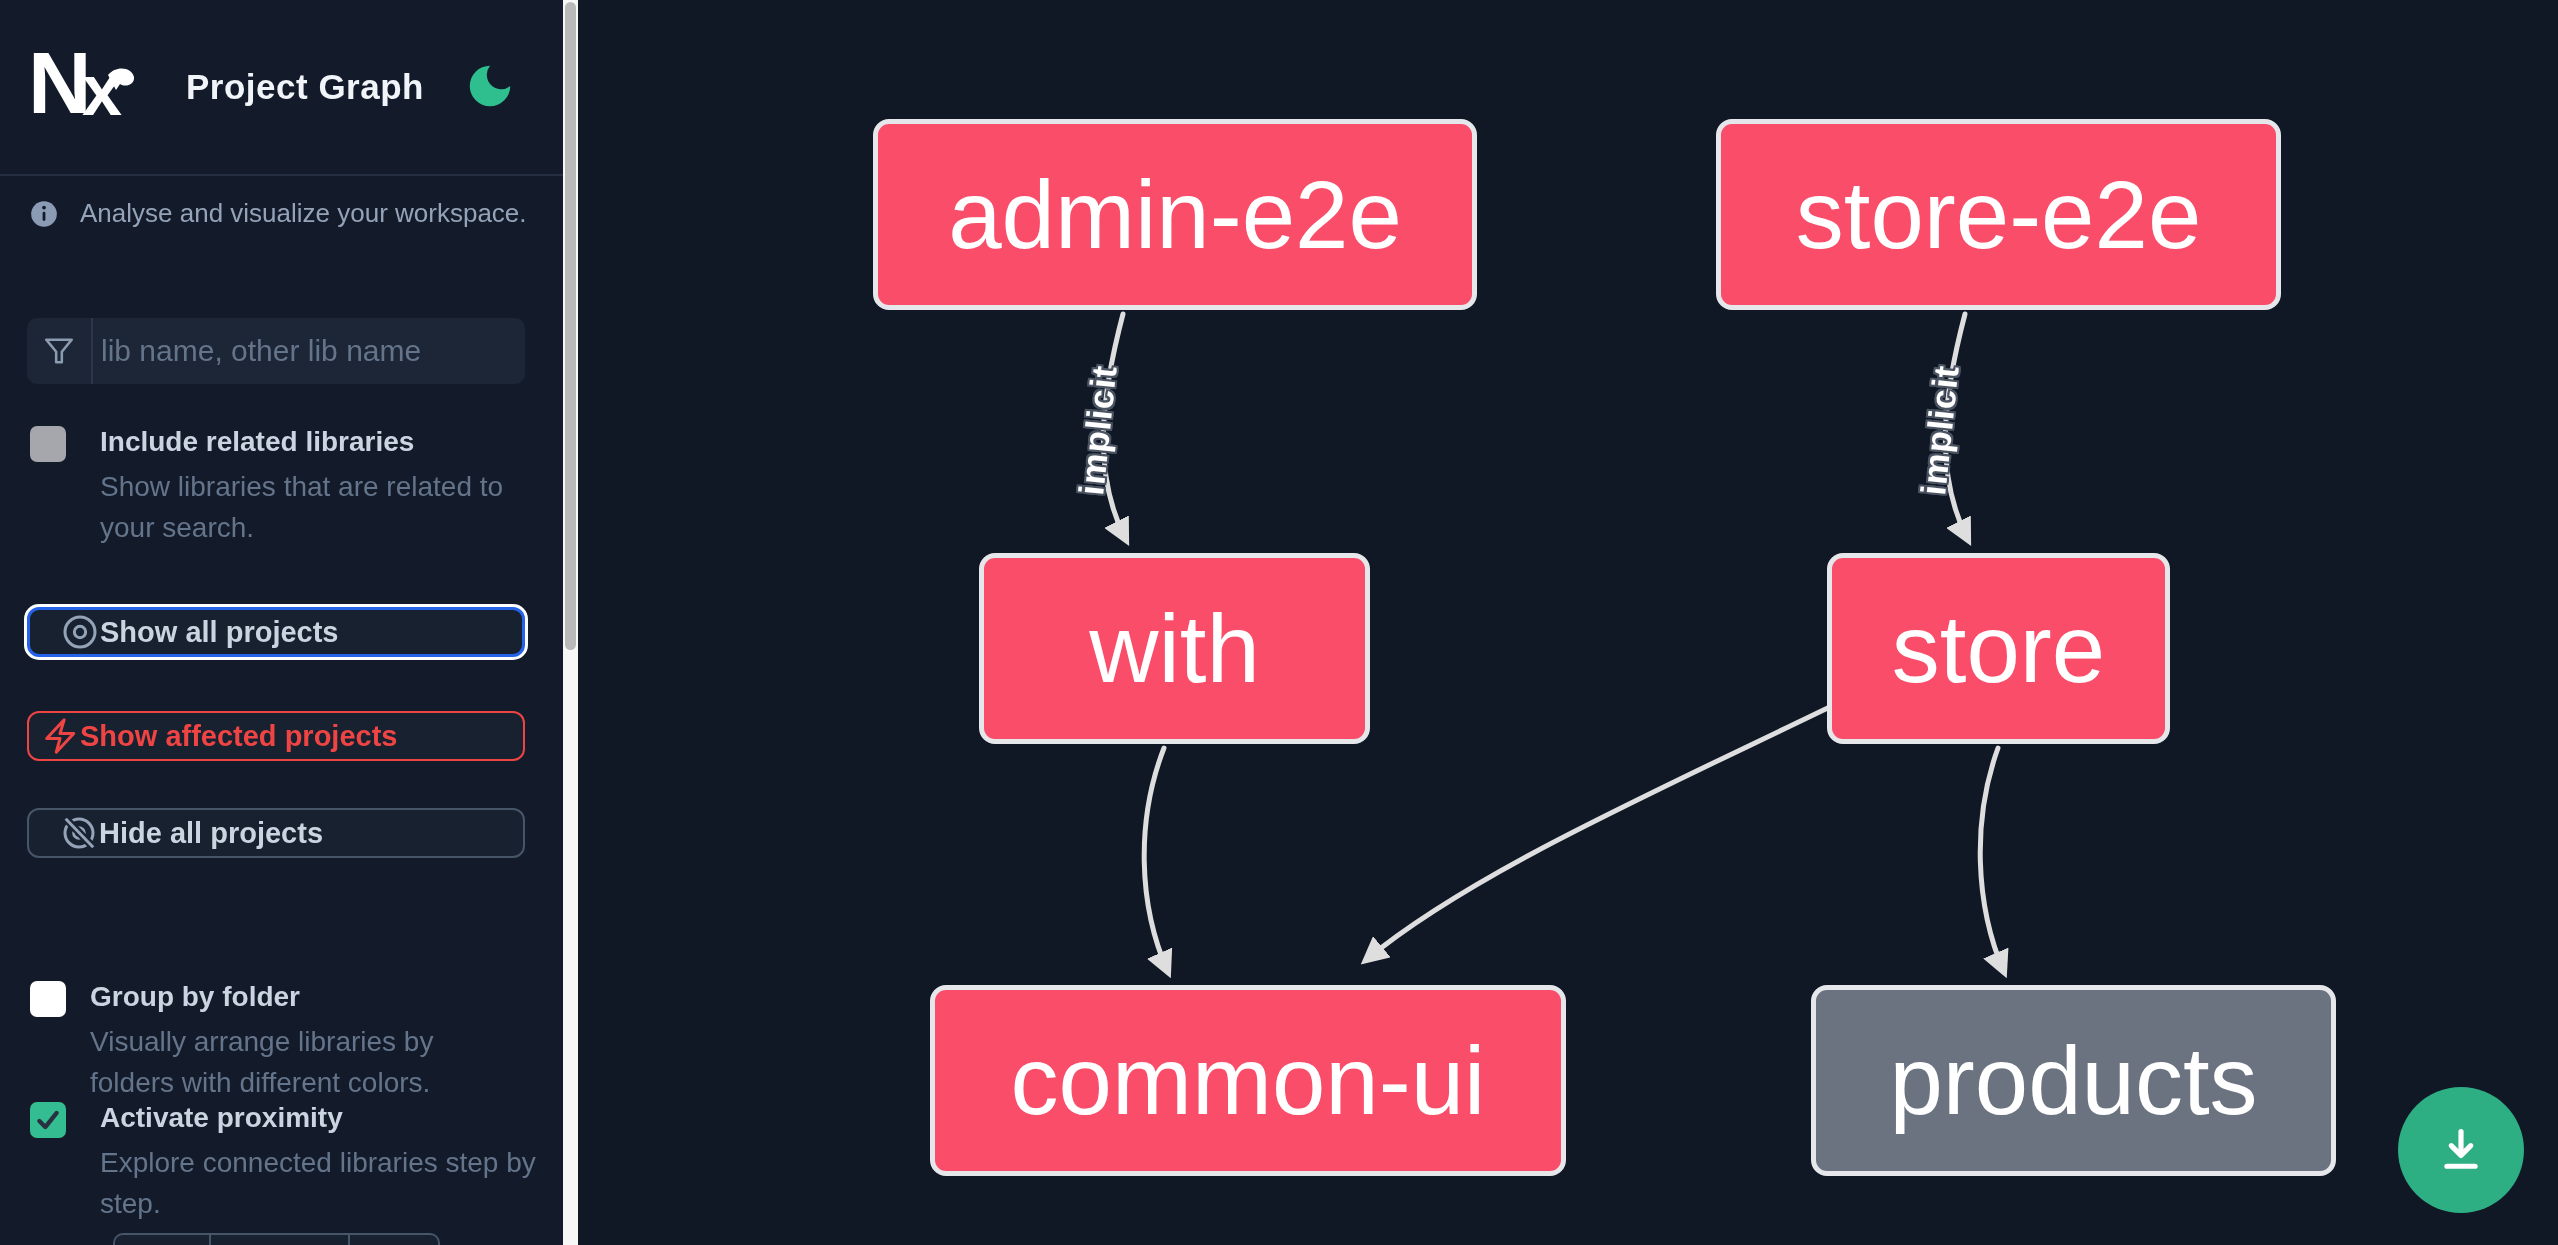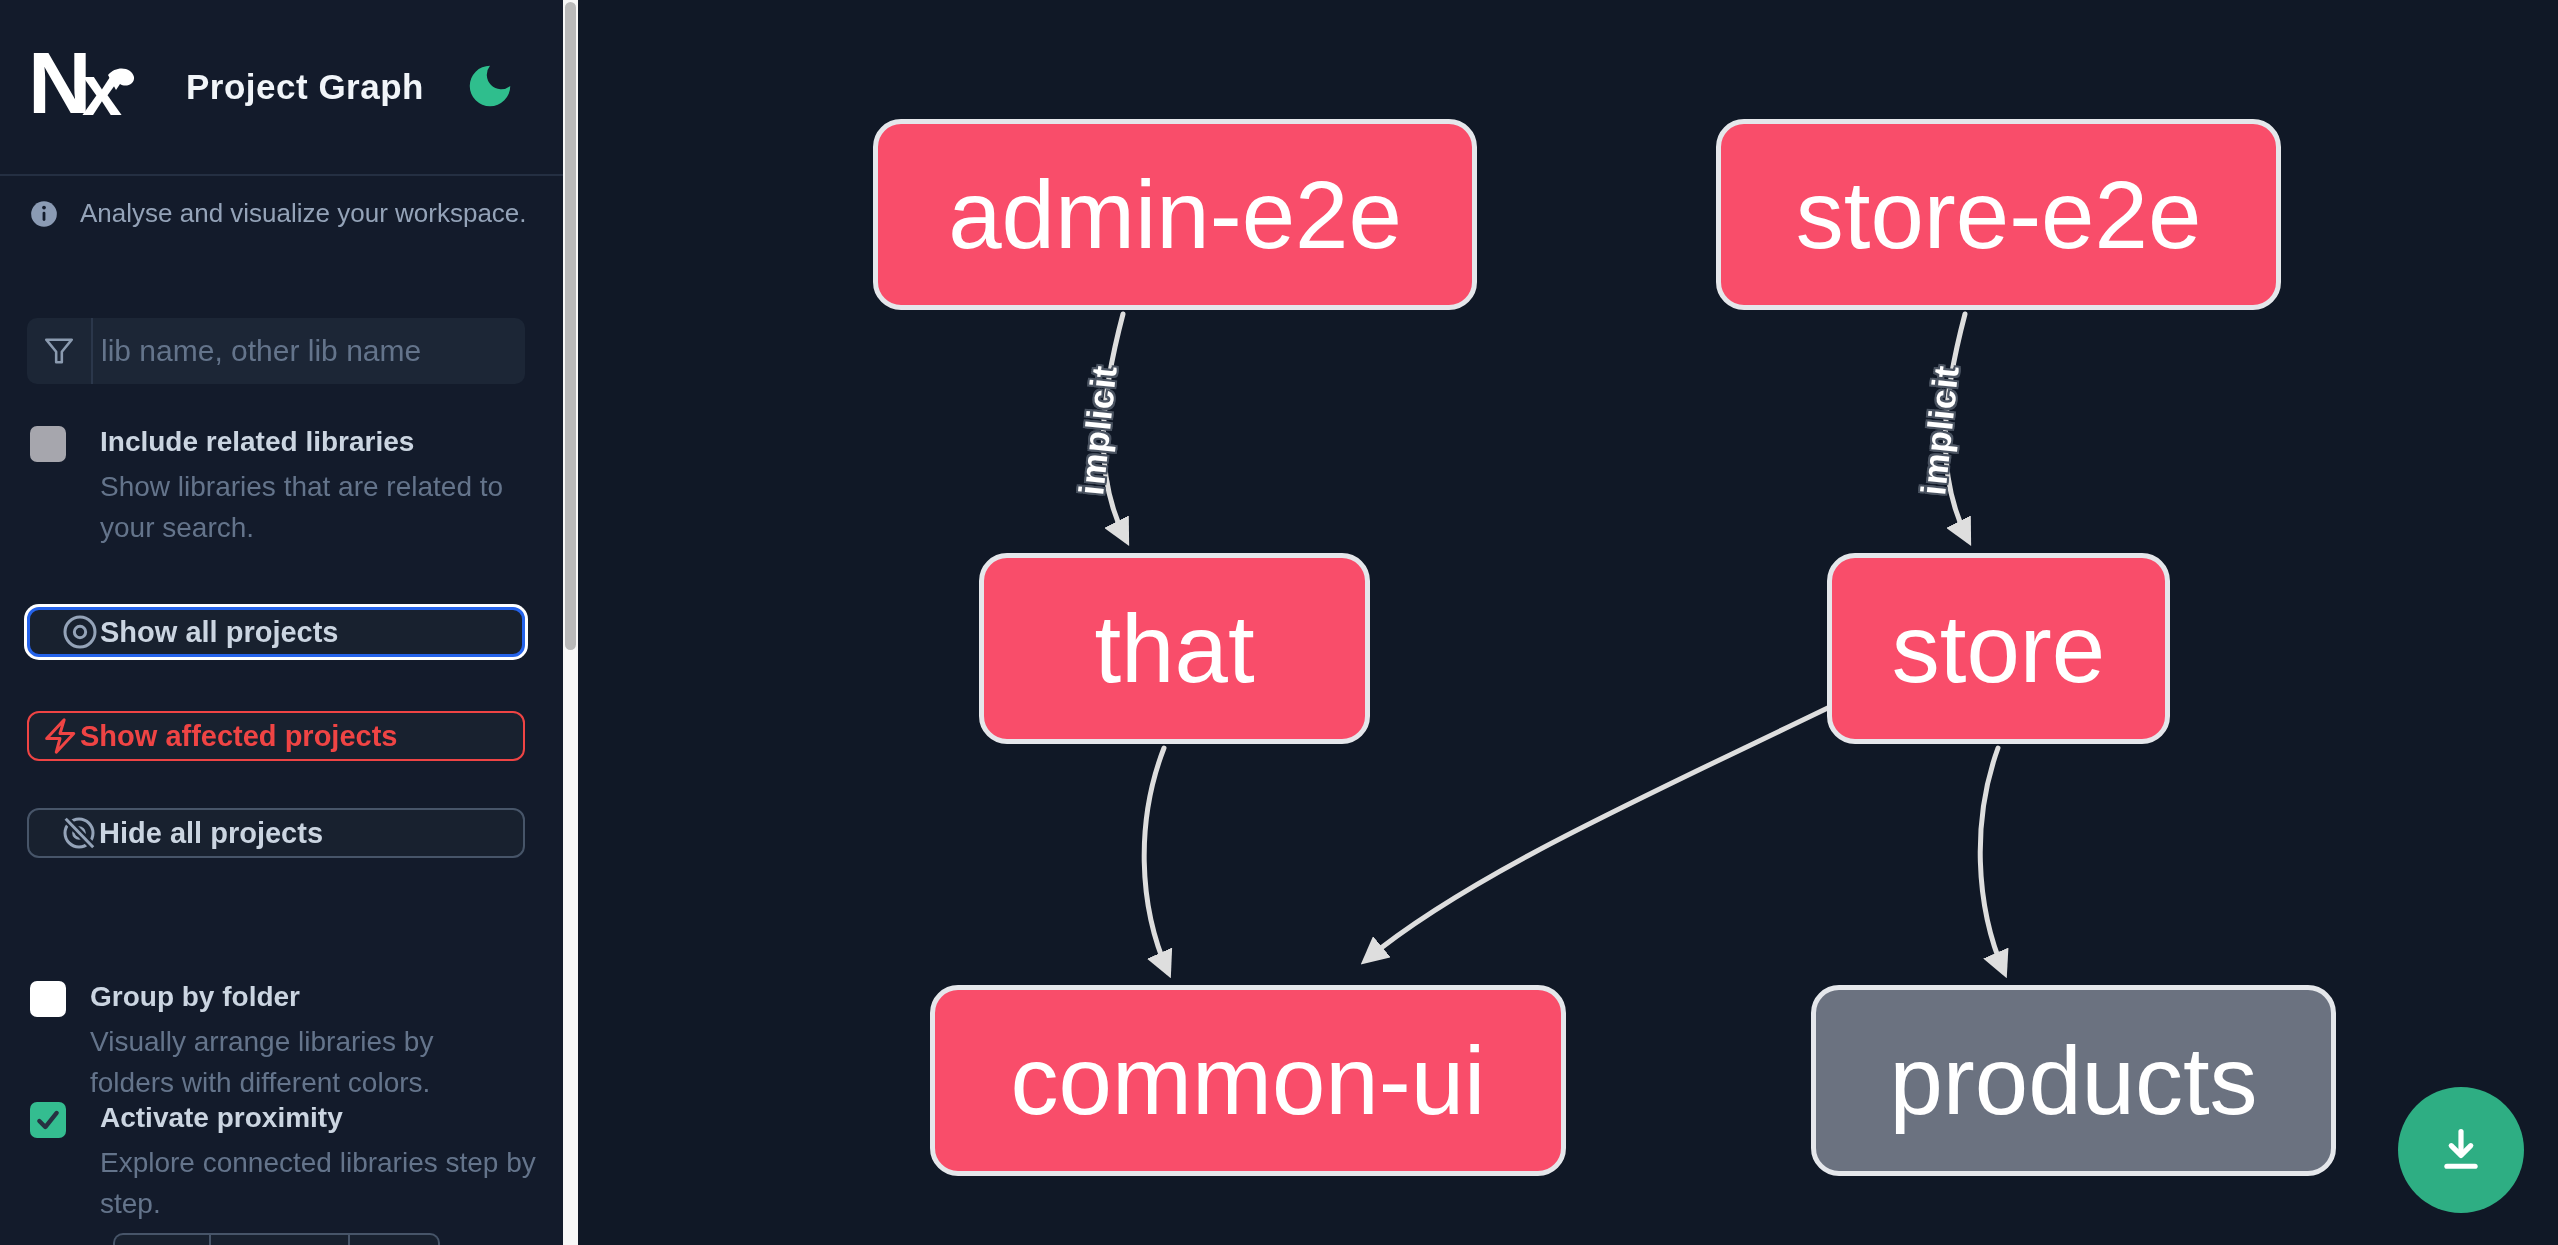--- a/index.html
+++ b/index.html
@@ -54,21 +54,21 @@
   .segmented .seg:last-child { border-right:none; }
 
   
   .scrollbar { position:absolute; left:563px; top:0; width:15px; height:1245px; background:#f7f7f7; }
   .scrollbar .thumb { position:absolute; left:2px; top:2px; width:11px; height:648px;
                       background:#b9b9b9; border-radius:6px; }
 
   
   .canvas { position:absolute; left:578px; top:0; width:1980px; height:1245px; background:#101826; }
   .edges { position:absolute; left:0; top:0; width:1980px; height:1245px; }
-  .node { position:absolute; height:191px; border:5px solid #e5e7eb; border-radius:28px;
+  .node { position:absolute; height:191px; border:5px solid #e5e7eb; border-radius:16px;
           display:flex; align-items:center; justify-content:center;
           font-size:96px; color:#ffffff; cursor:pointer; }
   .node.pink { background:#f94d6a; }
   .node.gray { background:#6b7280; }
   .edge-label { position:absolute; transform:translate(-50%,-50%) rotate(-84deg);
                 font-size:35px; font-weight:700; color:#ffffff; letter-spacing:1px;
                 text-shadow:2px 0 0 #4a5361,-2px 0 0 #4a5361,0 2px 0 #4a5361,0 -2px 0 #4a5361,
                             2px 2px 0 #4a5361,-2px -2px 0 #4a5361,2px -2px 0 #4a5361,-2px 2px 0 #4a5361; }
 
   .fab { position:absolute; left:1820px; top:1087px; width:126px; height:126px; border-radius:50%;
@@ -199,21 +199,21 @@
     <div class="edge-label" style="left:520px; top:430px;">implicit</div>
     <div class="edge-label" style="left:1362px; top:430px;">implicit</div>
 
     <div class="node pink" style="left:295px;  top:119px; width:604px;">
       <span>admin-e2e</span>
     </div>
     <div class="node pink" style="left:1138px; top:119px; width:565px;">
       <span>store-e2e</span>
     </div>
     <div class="node pink" style="left:401px;  top:553px; width:391px;">
-      <span>that</span>
+      <span>with</span>
     </div>
     <div class="node pink" style="left:1249px; top:553px; width:343px;">
       <span>store</span>
     </div>
     <div class="node pink" style="left:352px;  top:985px; width:636px;">
       <span>common-ui</span>
     </div>
     <div class="node gray" style="left:1233px; top:985px; width:525px;">
       <span>products</span>
     </div>

